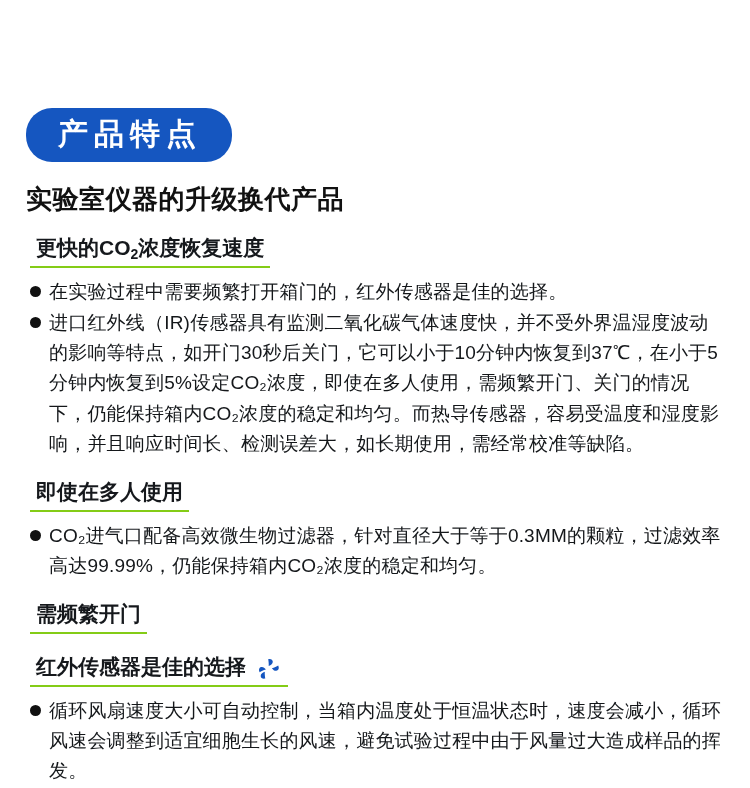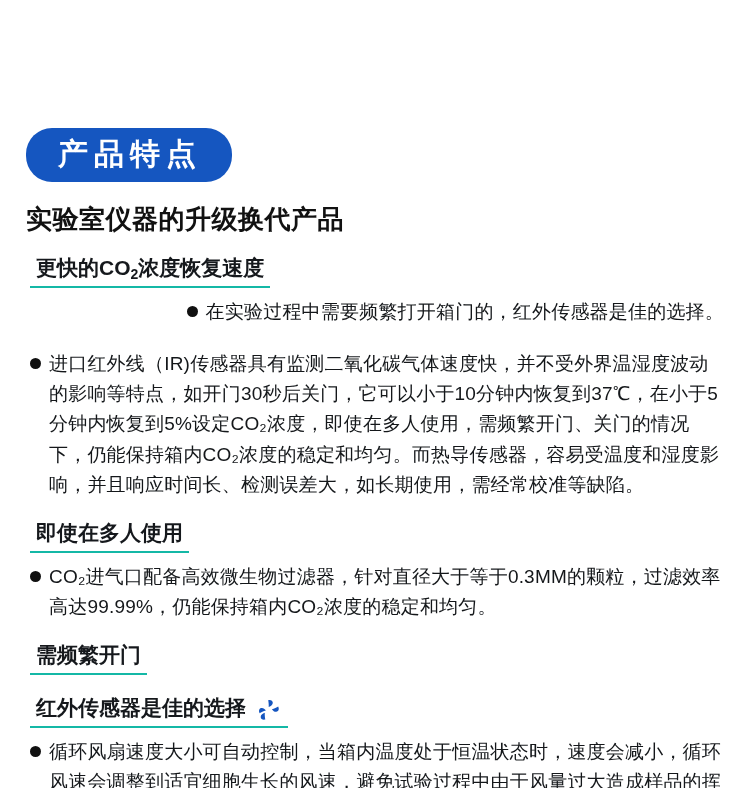--- a/index.html
+++ b/index.html
@@ -17,21 +17,20 @@
   .page {
     position: relative;
     width: 750px;
     height: 788px;
     box-sizing: border-box;
     padding: 0 26px;
   }
   
   .badge-row {
     padding-top: 108px;
-    margin-top: 20px;
   }
   .badge {
     display: inline-block;
     background: #1556c0;
     color: #ffffff;
     font-size: 30px;
     font-weight: bold;
     letter-spacing: 6px;
     padding: 11px 30px 13px 32px;
     border-radius: 26px;
@@ -47,21 +46,21 @@
     line-height: 1.2;
   }
   
   .section {
     margin-top: 20px;
   }
   .sec-head {
     display: flex;
     align-items: center;
     gap: 10px;
-    border-bottom: 2px solid #14b8a6;
+    border-bottom: 2px solid #84cc16;
     padding: 0 6px 5px 6px;
     width: fit-content;
     margin-left: 4px;
   }
   .sec-head .sec-title {
     font-size: 21px;
     font-weight: bold;
     color: #15181c;
     line-height: 1.25;
   }
@@ -78,25 +77,24 @@
     position: relative;
     top: 2px;
   }
   
   .bullets {
     margin-top: 9px;
   }
   .bullet {
     display: flex;
     align-items: flex-start;
-    margin-top: 22px;
+    margin-top: 1px;
   }
   .bullet:first-child {
     margin-top: 8px;
-    justify-content: flex-end;
   }
   .dot {
     flex: 0 0 auto;
     width: 11px;
     height: 11px;
     border-radius: 50%;
     background: #101010;
     margin: 9px 8px 0 4px;
   }
   .btext {

